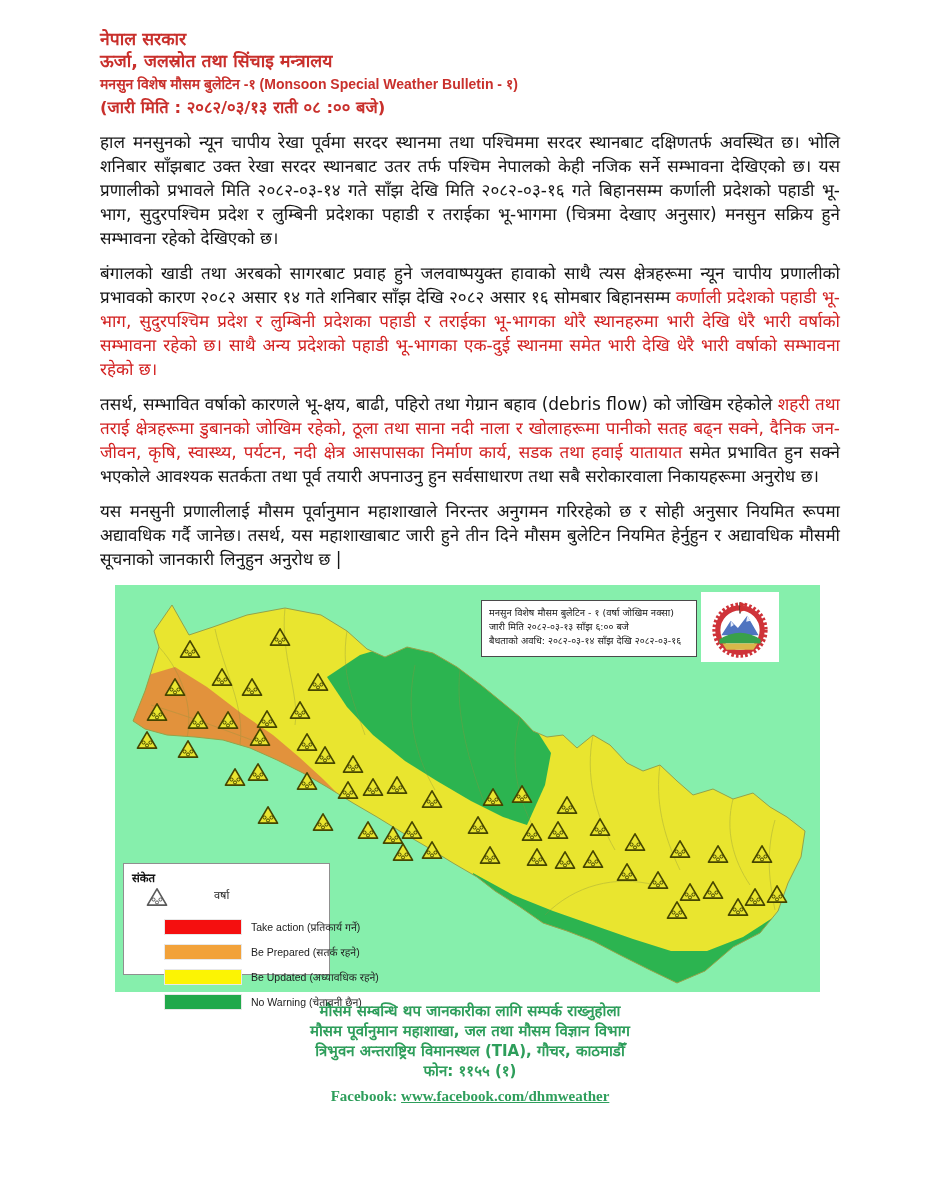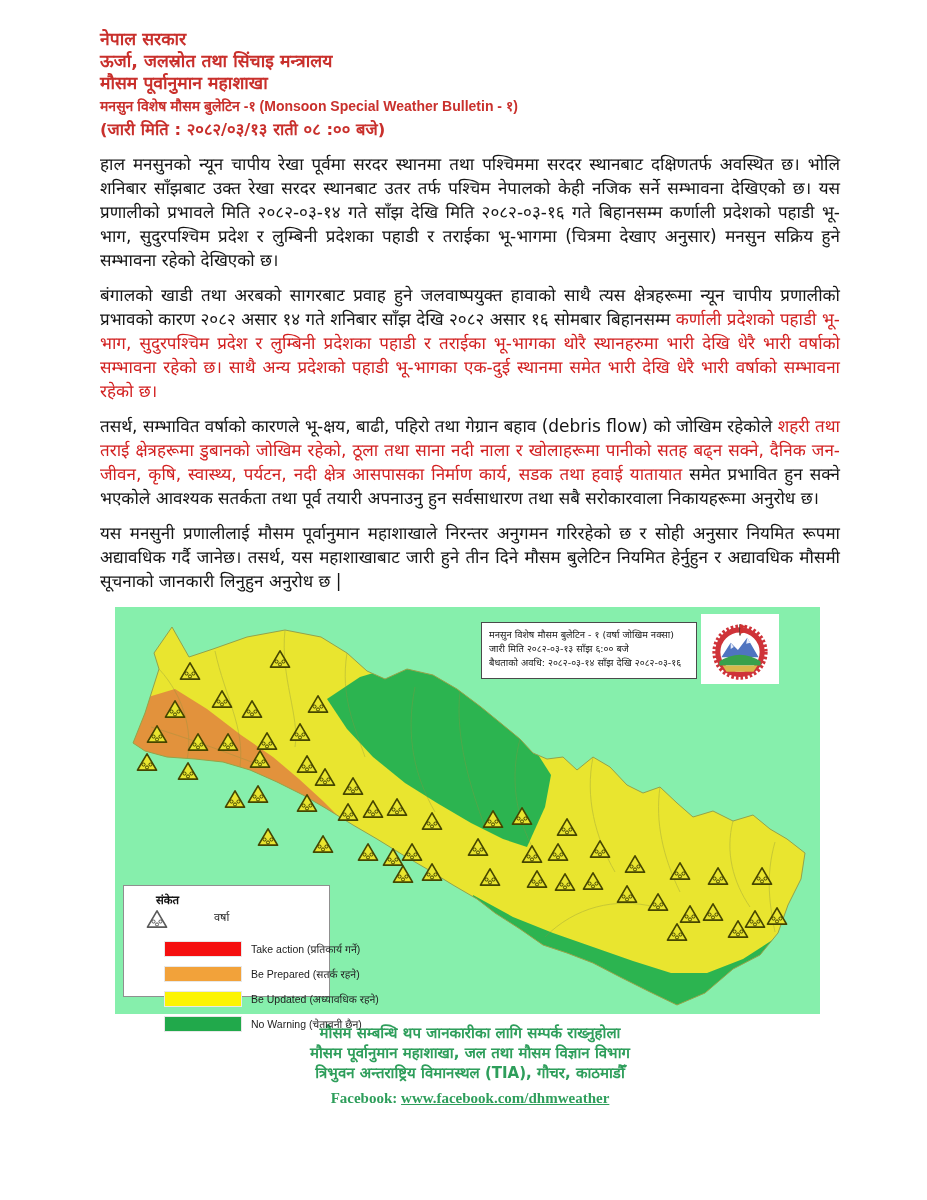--- a/index.html
+++ b/index.html
@@ -11,42 +11,41 @@
   .h-title{font-size:14px;font-weight:700;line-height:24px;font-family:Liberation Sans, sans-serif;}
   .h-issue{font-size:16.5px;font-weight:700;line-height:23px;}
   
   .para{margin:11px 0 0 0;font-size:17px;line-height:24px;text-align:justify;}
   
   .map-wrap{position:relative;width:705px;height:407px;margin:14px 0 0 15px;background:#86efac;}
   .map-wrap svg.basemap{position:absolute;left:0;top:0;}
   .infobox{position:absolute;left:366px;top:15px;width:216px;height:57px;background:#fff;border:1.5px solid #4a4a4a;box-sizing:border-box;padding:5px 7px;font-size:9.5px;line-height:1.45;color:#222;}
   .logo-box{position:absolute;left:586px;top:7px;width:78px;height:70px;background:#fff;display:flex;align-items:center;justify-content:center;}
   .legend{position:absolute;left:8px;top:278px;width:207px;height:112px;background:#fff;border:1px solid #8f8f8f;box-sizing:border-box;padding:6px 6px 4px 8px;}
-  .legend-title{font-size:11.5px;font-weight:700;margin-left:24px;color:#111;}
+  .legend-title{font-size:11.5px;font-weight:700;color:#111;}
   .legend-sym{display:flex;align-items:flex-start;margin:2px 0 12px 14px;}
   .legend-sym .sym-label{font-size:11px;margin-left:46px;color:#222;}
   .lg-row{display:flex;align-items:center;margin-top:9px;padding-left:32px;}
   .lg-swatch{width:78px;height:16px;border:1px solid #e8e8e8;box-sizing:border-box;flex:0 0 auto;}
   .lg-label{font-size:10.5px;margin-left:9px;color:#222;font-family:"Liberation Sans",sans-serif;white-space:nowrap;}
   
   .ftr{text-align:center;margin-top:9px;font-weight:bold;}
   .f-line{font-size:15px;line-height:20px;}
   .f-fb{font-size:15px;line-height:22px;margin-top:4px;font-family:"Liberation Serif","DejaVu Serif",serif;}
   .f-fb a{text-decoration:underline;}
 </style>
 </head>
 <body>
 
 <div class="doc">
 
   <div class="hdr" style="color: rgb(201, 48, 44);">
     <div>
         <div class="h-line">नेपाल सरकार</div>
         <div class="h-line">ऊर्जा, जलस्रोत तथा सिंचाइ मन्त्रालय</div>
-        <div class="h-line">मौसम पूर्वानुमान महाशाखा</div>
       </div>
     <div class="h-title">मनसुन विशेष मौसम बुलेटिन -१ (Monsoon Special Weather Bulletin - १)</div>
     <div class="h-issue">(जारी मिति : २०८२/०३/१३ राती ०८ :०० बजे)</div>
   </div>
 
   <div>
       <p class="para"><span style="color: rgb(20, 20, 20);">हाल मनसुनको न्यून चापीय रेखा पूर्वमा सरदर स्थानमा तथा पश्चिममा सरदर स्थानबाट दक्षिणतर्फ अवस्थित छ। भोलि शनिबार साँझबाट उक्त रेखा सरदर स्थानबाट उतर तर्फ पश्चिम नेपालको केही नजिक सर्ने सम्भावना देखिएको छ। यस प्रणालीको प्रभावले मिति २०८२-०३-१४ गते साँझ देखि मिति २०८२-०३-१६ गते बिहानसम्म कर्णाली प्रदेशको पहाडी भू-भाग, सुदुरपश्चिम प्रदेश र लुम्बिनी प्रदेशका पहाडी र तराईका भू-भागमा (चित्रमा देखाए अनुसार) मनसुन सक्रिय हुने सम्भावना रहेको देखिएको छ।</span></p>
       <p class="para"><span style="color: rgb(20, 20, 20);">बंगालको खाडी तथा अरबको सागरबाट प्रवाह हुने जलवाष्पयुक्त हावाको साथै त्यस क्षेत्रहरूमा न्यून चापीय प्रणालीको प्रभावको कारण २०८२ असार १४ गते शनिबार साँझ  देखि २०८२ असार १६ सोमबार बिहानसम्म </span><span style="color: rgb(210, 31, 31);">कर्णाली प्रदेशको पहाडी भू-भाग, सुदुरपश्चिम प्रदेश र लुम्बिनी प्रदेशका पहाडी र तराईका भू-भागका थोरै स्थानहरुमा भारी देखि धेरै भारी वर्षाको सम्भावना रहेको छ। साथै अन्य प्रदेशको पहाडी भू-भागका एक-दुई स्थानमा समेत भारी देखि धेरै भारी वर्षाको सम्भावना रहेको छ।</span></p>
       <p class="para"><span style="color: rgb(20, 20, 20);">तसर्थ, सम्भावित वर्षाको कारणले भू-क्षय, बाढी, पहिरो तथा गेग्रान बहाव (debris flow) को जोखिम रहेकोले </span><span style="color: rgb(210, 31, 31);">शहरी तथा तराई क्षेत्रहरूमा डुबानको जोखिम रहेको, ठूला तथा साना नदी नाला र खोलाहरूमा पानीको सतह बढ्न सक्ने, दैनिक जन-जीवन, कृषि, स्वास्थ्य, पर्यटन, नदी क्षेत्र आसपासका निर्माण कार्य, सडक तथा हवाई यातायात </span><span style="color: rgb(20, 20, 20);">समेत प्रभावित हुन सक्ने भएकोले आवश्यक सतर्कता तथा पूर्व तयारी अपनाउनु हुन सर्वसाधारण तथा सबै सरोकारवाला निकायहरूमा अनुरोध छ।</span></p>
       <p class="para"><span style="color: rgb(20, 20, 20);">यस मनसुनी प्रणालीलाई मौसम पूर्वानुमान महाशाखाले निरन्तर अनुगमन गरिरहेको छ र सोही अनुसार नियमित रूपमा अद्यावधिक गर्दै जानेछ। तसर्थ, यस महाशाखाबाट जारी हुने तीन दिने मौसम बुलेटिन नियमित हेर्नुहुन र अद्यावधिक मौसमी सूचनाको जानकारी लिनुहुन अनुरोध छ |</span></p>
@@ -194,19 +193,20 @@
             <span class="lg-label">No Warning (चेतावनी छैन)</span>
           </div>
         </div>
     </div>
   </div>
 
   <div class="ftr" style="color: rgb(46, 158, 91);">
     <div class="f-line">मौसम सम्बन्धि थप जानकारीका लागि सम्पर्क राख्नुहोला</div>
     <div class="f-line">मौसम पूर्वानुमान महाशाखा, जल तथा मौसम विज्ञान विभाग</div>
     <div class="f-line">त्रिभुवन अन्तराष्ट्रिय विमानस्थल (TIA), गौचर, काठमाडौँ</div>
+    <div class="f-line">फोन: ११५५ (१)</div>
     <div class="f-fb">
       <span>Facebook:</span>
       <a href="#" style="color: rgb(46, 158, 91);">www.facebook.com/dhmweather</a>
     </div>
   </div>
 
 </div>
 
 </body></html>

